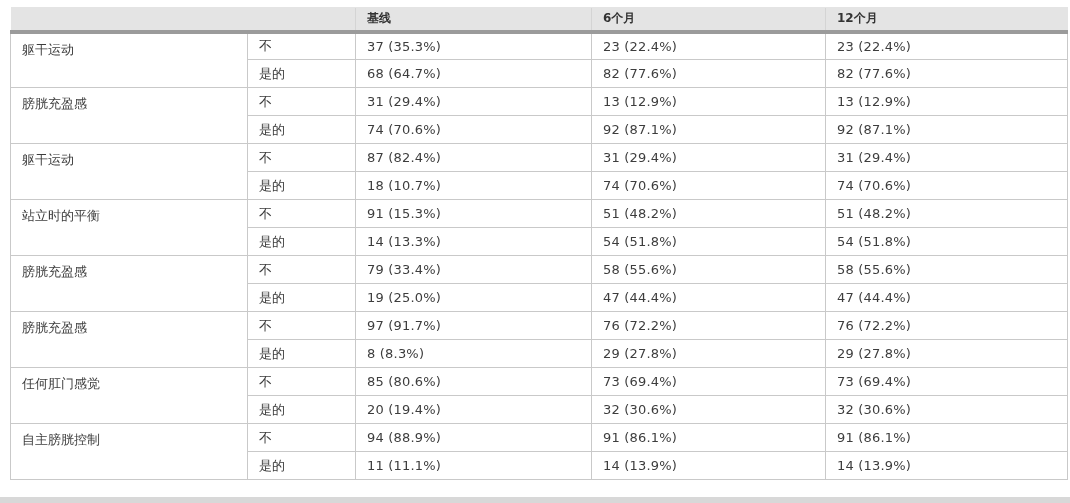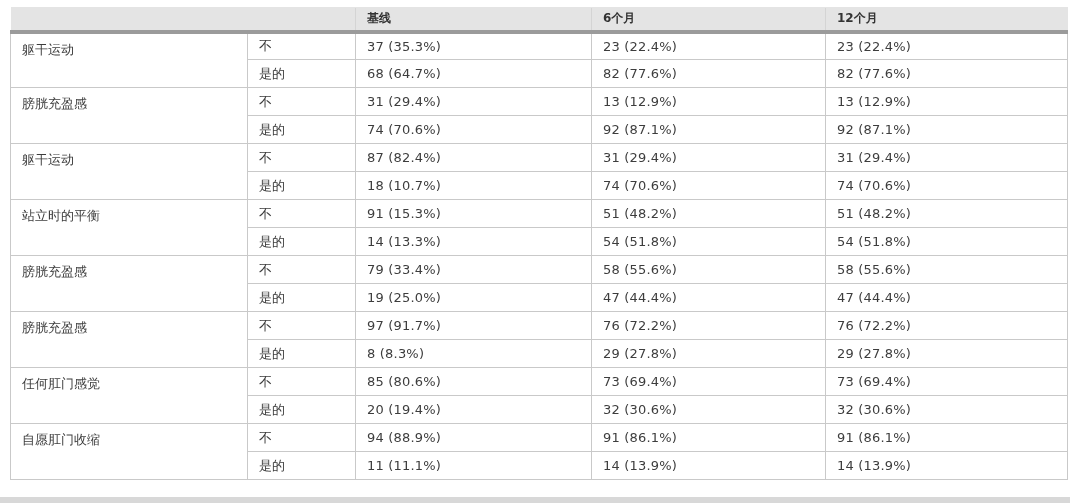--- a/index.html
+++ b/index.html
@@ -176,21 +176,21 @@
         <td class="value">73 (69.4%)</td>
       </tr>
       <tr>
         <td>是的</td>
         <td class="value">20 (19.4%)</td>
         <td class="value">32 (30.6%)</td>
         <td class="value">32 (30.6%)</td>
       </tr>
 
       <tr>
-        <td class="category" rowspan="2">自愿肛门收缩</td>
+        <td class="category" rowspan="2">自主膀胱控制</td>
         <td>不</td>
         <td class="value">94 (88.9%)</td>
         <td class="value">91 (86.1%)</td>
         <td class="value">91 (86.1%)</td>
       </tr>
       <tr>
         <td>是的</td>
         <td class="value">11 (11.1%)</td>
         <td class="value">14 (13.9%)</td>
         <td class="value">14 (13.9%)</td>

